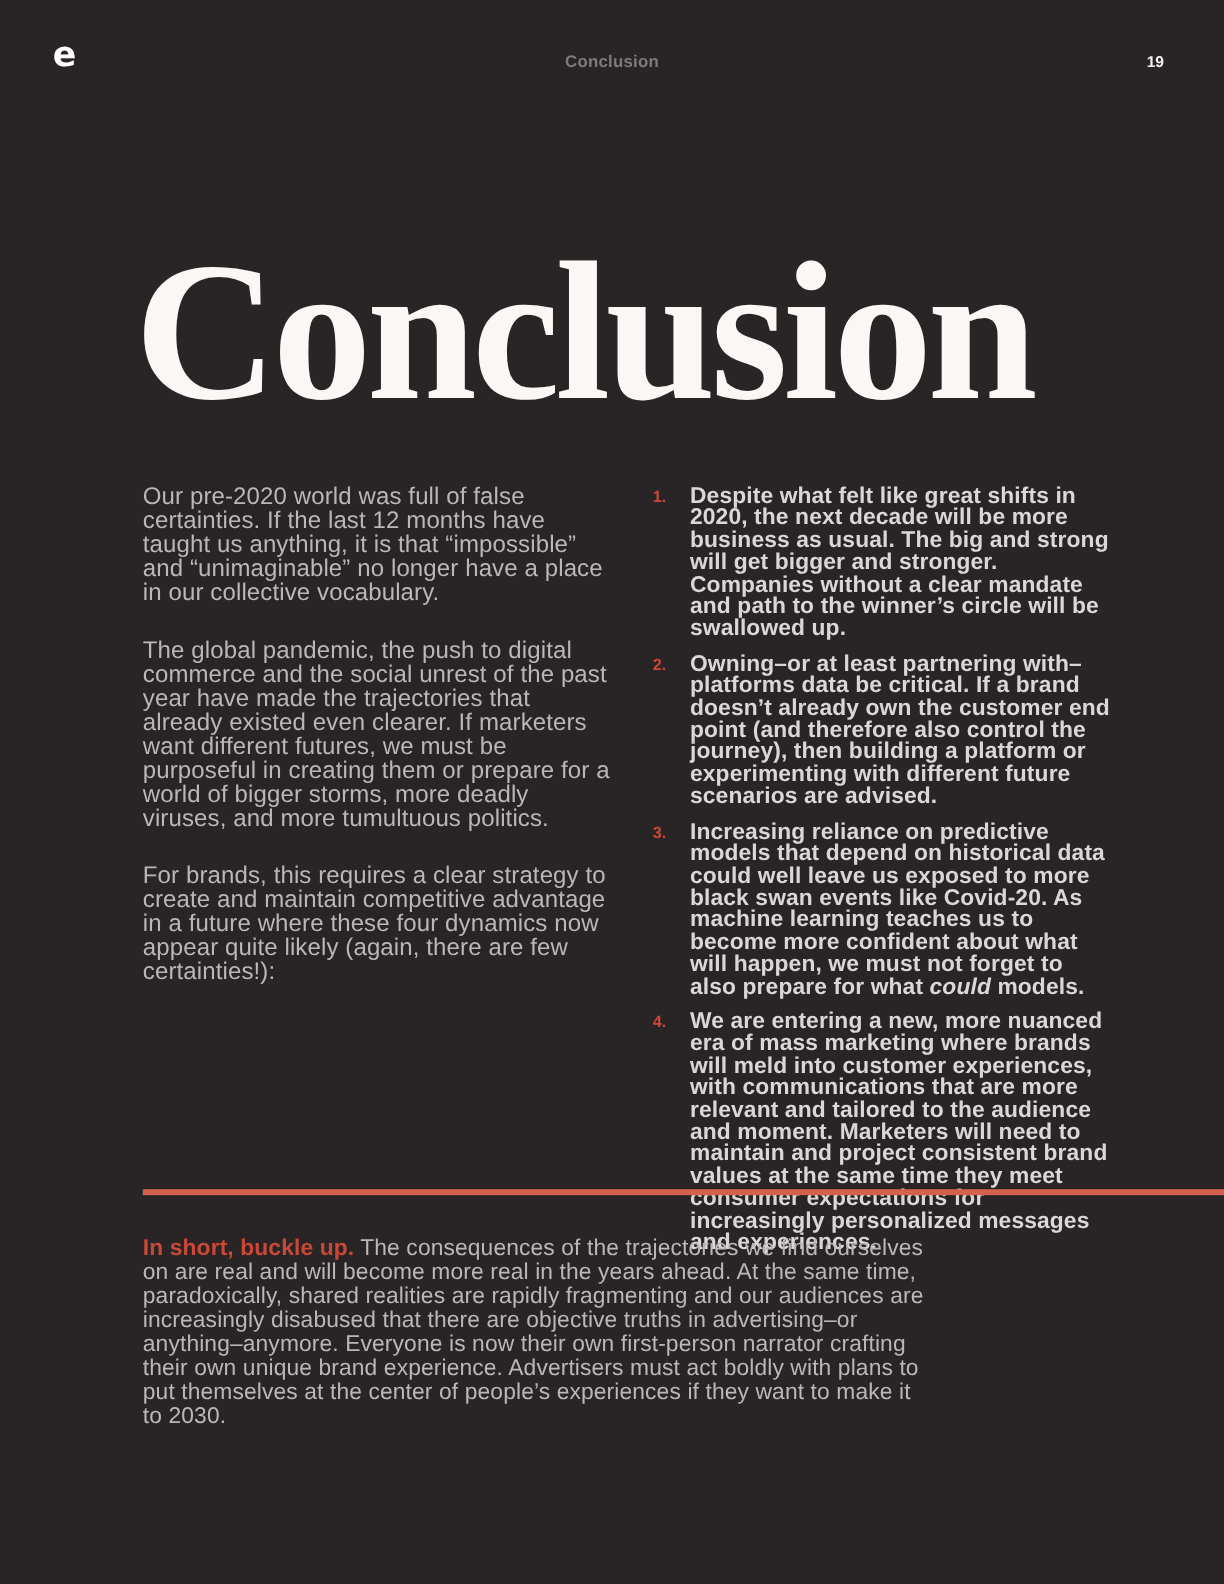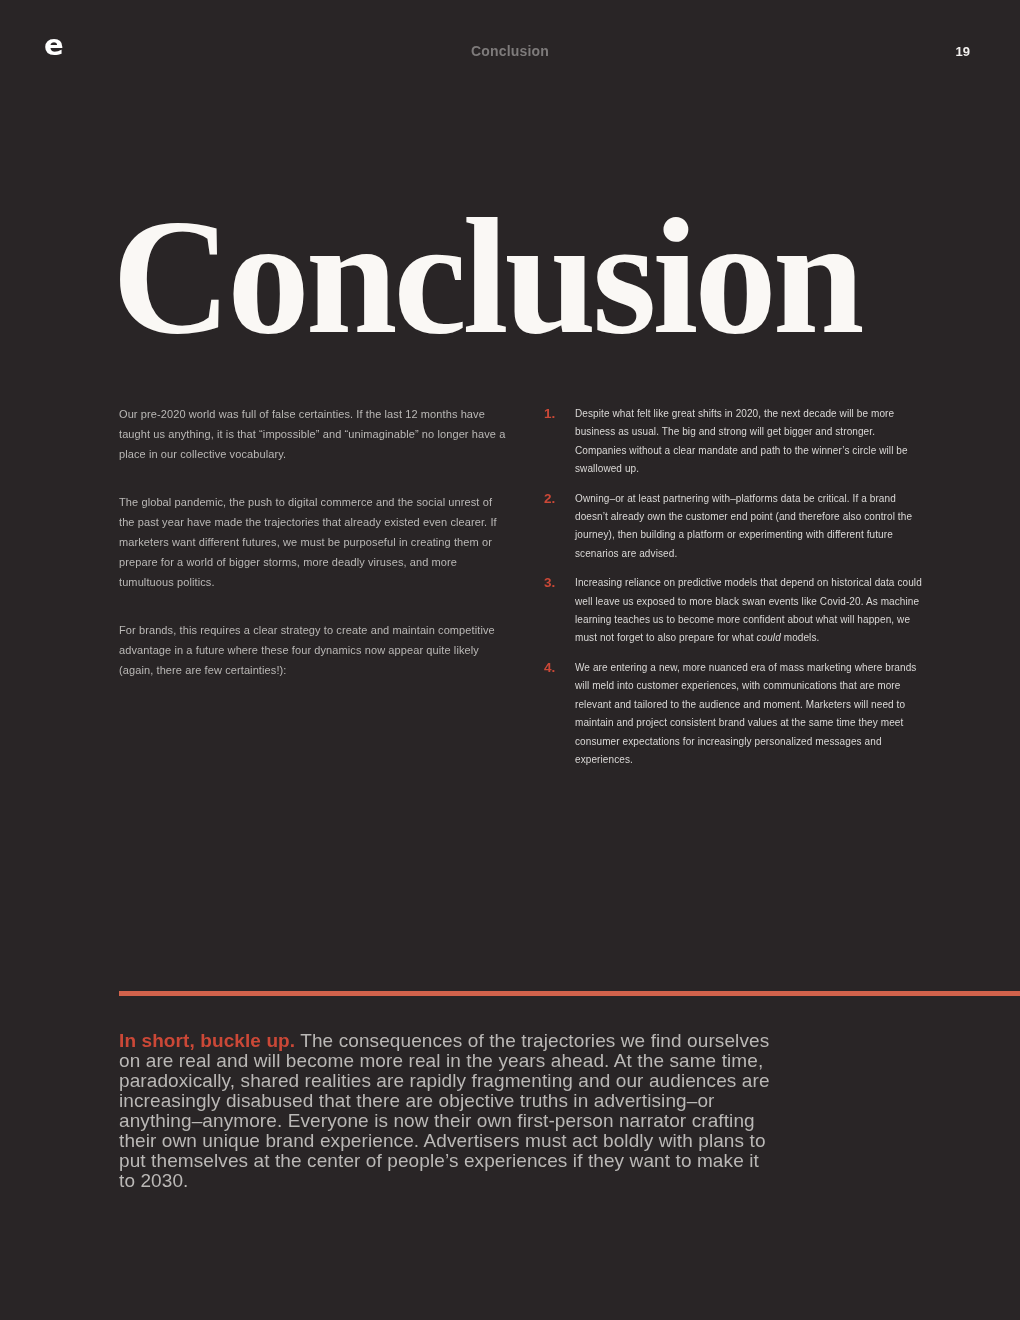--- a/index.html
+++ b/index.html
@@ -28,31 +28,31 @@
   .big-title {
     position:absolute; left:112px; top:194px;
     color:#faf8f5; font-family:"Liberation Serif", serif;
     font-weight:700; font-size:165px; line-height:1; letter-spacing:-4px;
     white-space:nowrap;
   }
   
   .columns { position:absolute; top:404px; left:119px; width:800px; }
   .left-col {
     position:absolute; left:0; top:0; width:390px;
-    color:#bab8b6; font-size:11px; line-height:20px; letter-spacing:.1px;
+    color:#bab8b6; font-size:20px; line-height:20px; letter-spacing:.1px;
   }
   .left-col p + p { margin-top:28px; }
   .right-col { position:absolute; left:425px; top:1px; width:385px; list-style:none; }
   .list-item { display:flex; margin-bottom:11px; }
   .list-num {
     flex:0 0 31px; width:31px;
     color:var(--accent,#cb4837); font-size:13.5px; font-weight:700; line-height:18.4px;
   }
   .list-text {
-    width:352px; color:#dad8d6; font-size:10px; font-weight:400;
+    width:352px; color:#dad8d6; font-size:19px; font-weight:700;
     line-height:18.4px; letter-spacing:.1px;
   }
   .list-text em { font-style:italic;text-align:center; }
   
   .rule {
     position:absolute; top:991px; left:119px; right:0; height:5px;
     background:var(--rule,#d2624b);
   }
   .closing {
     position:absolute; top:1031px; left:119px; width:660px;

